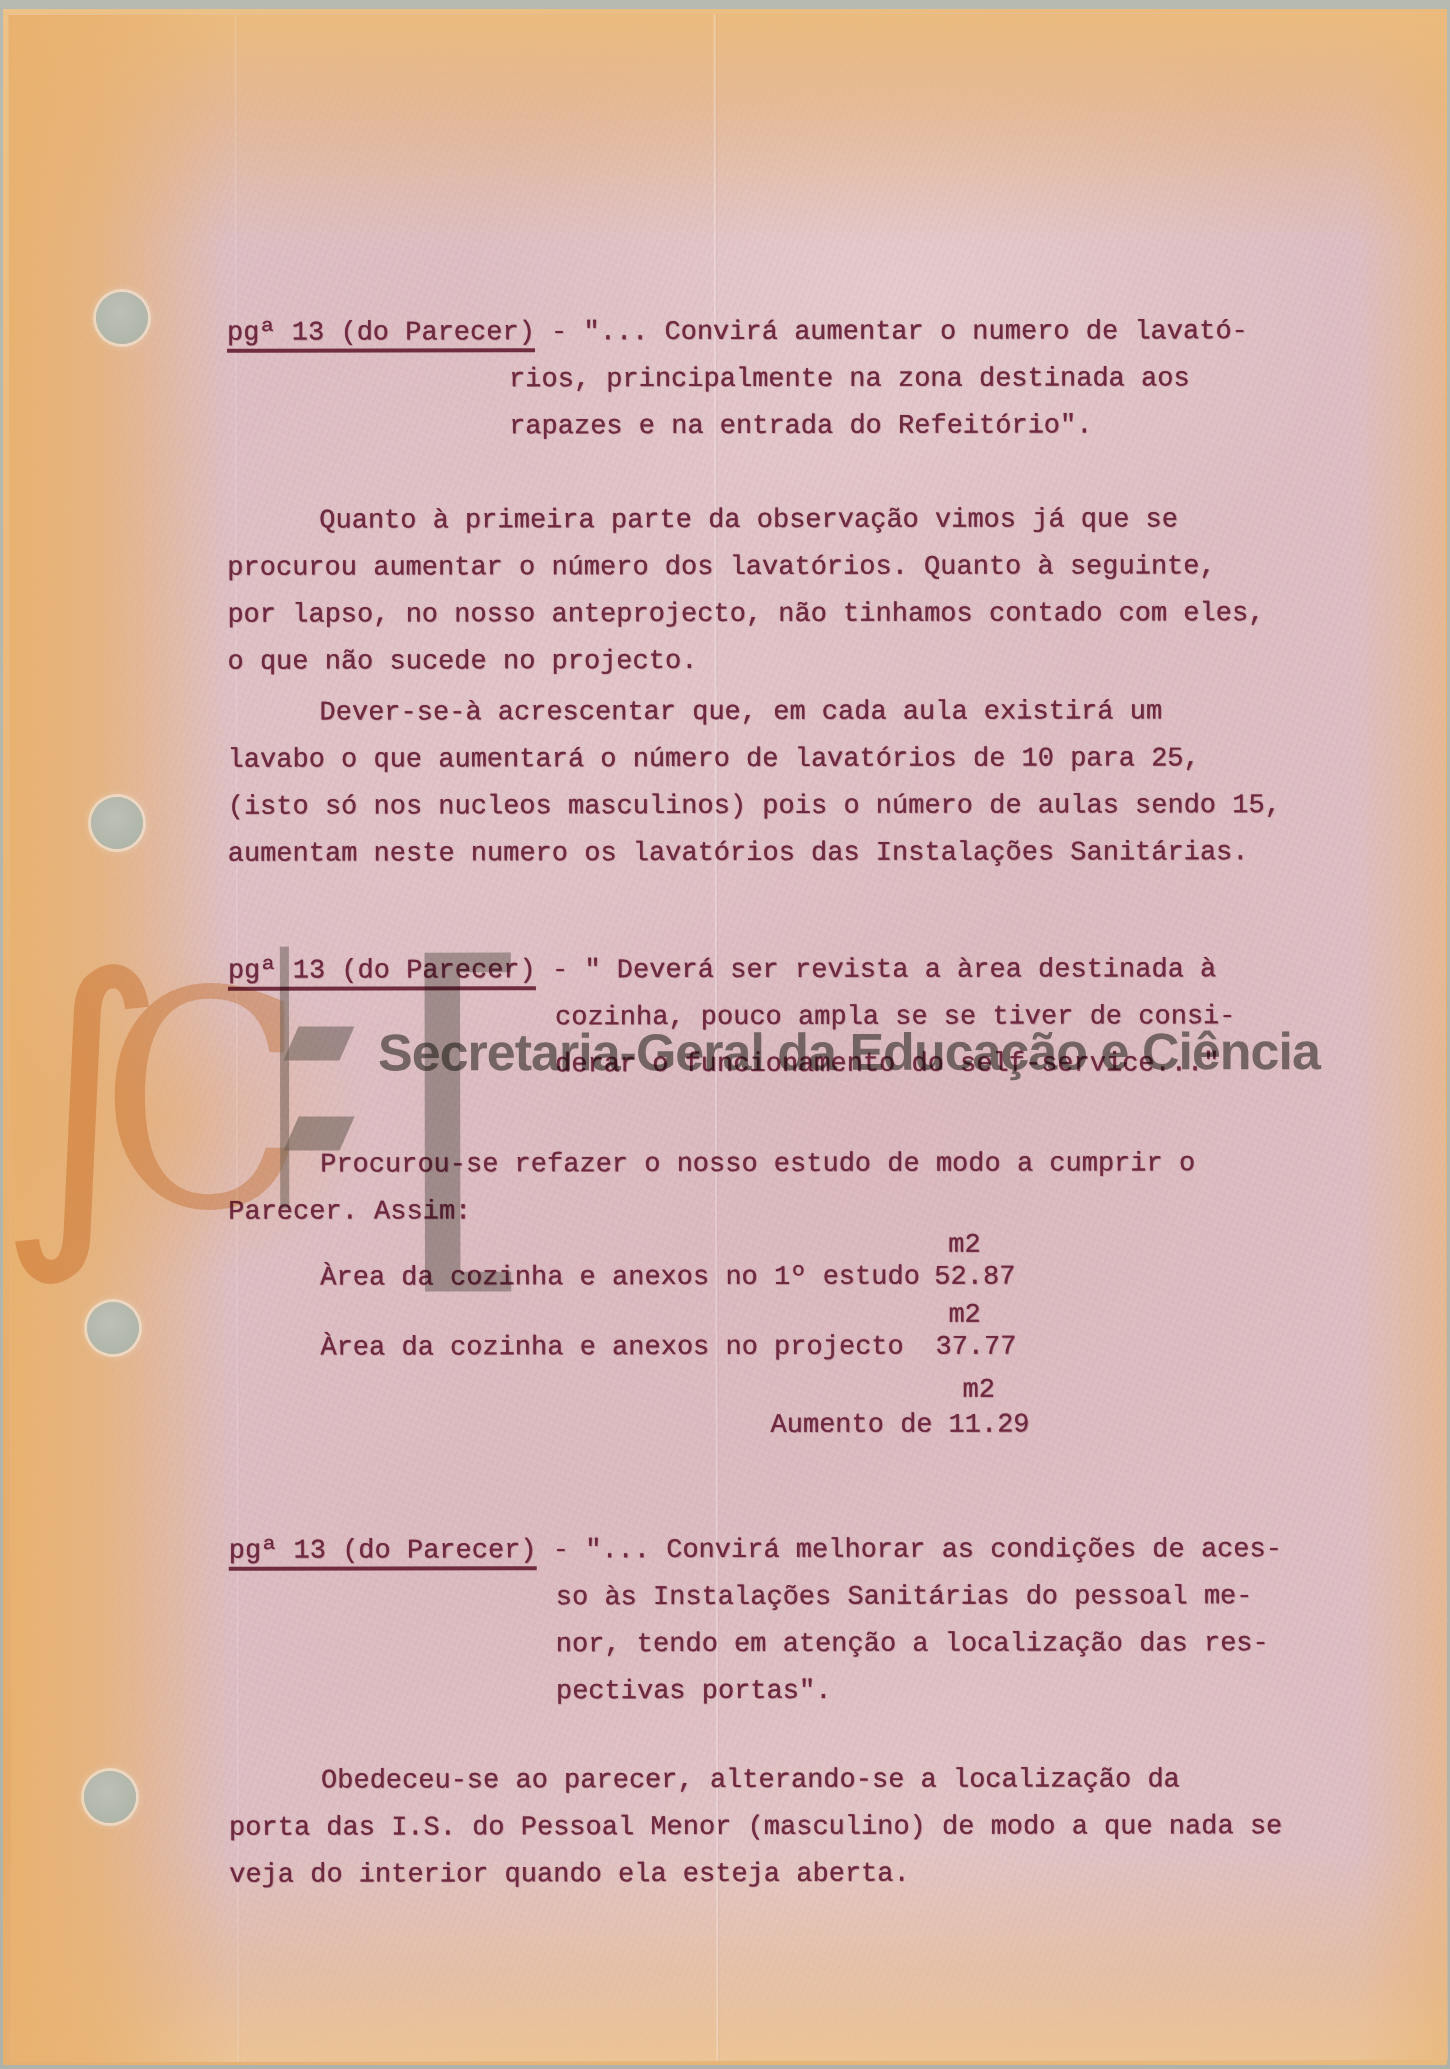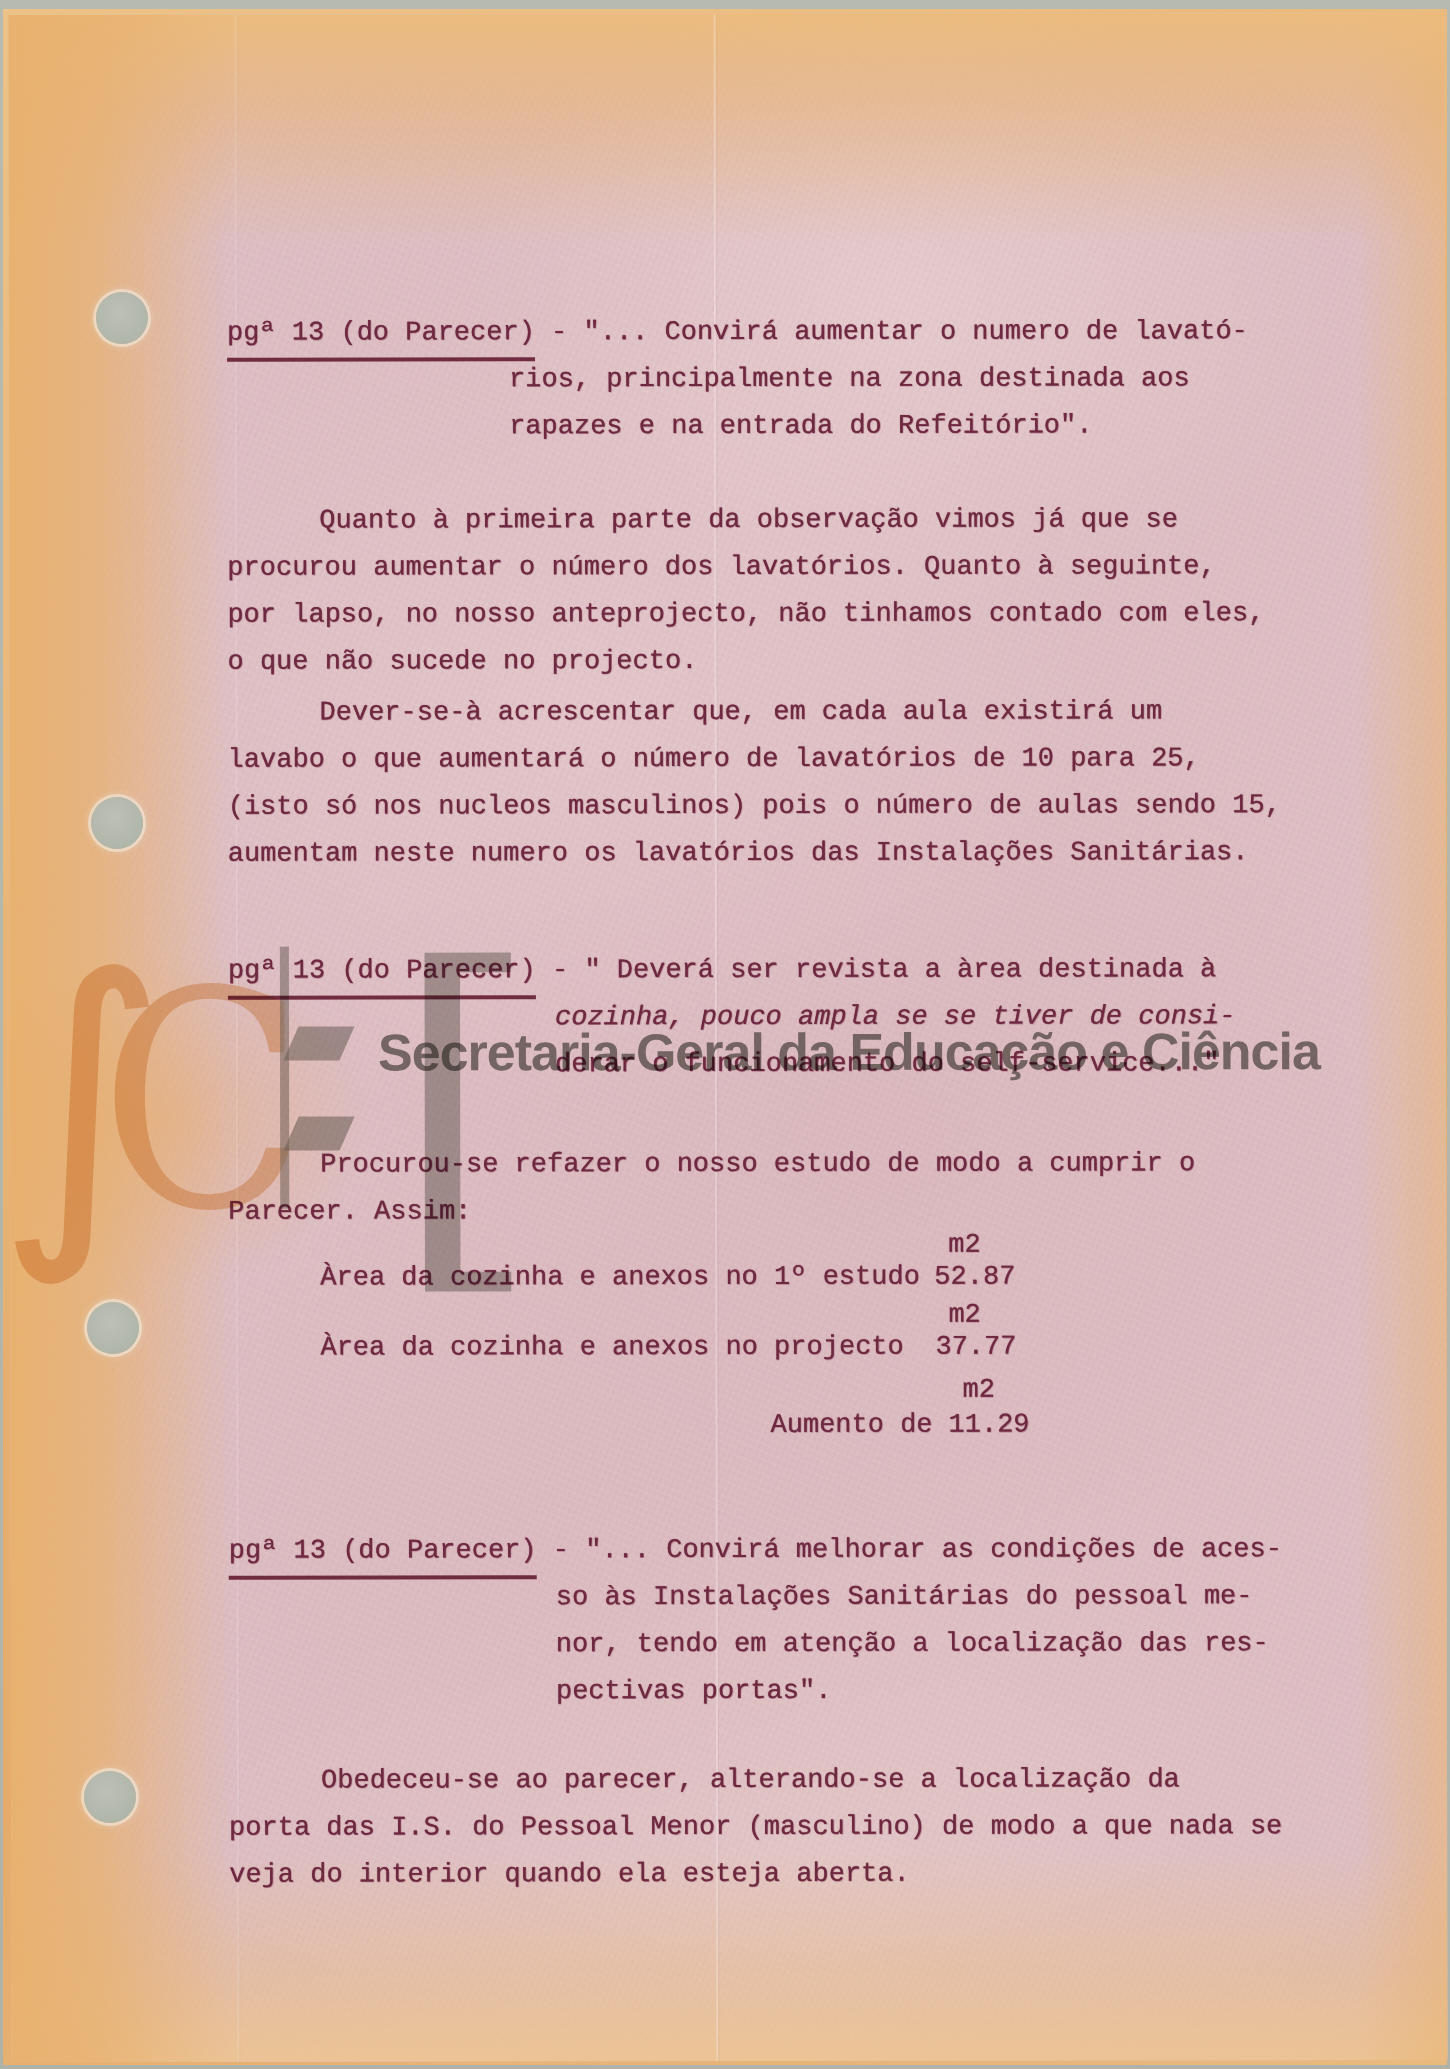--- a/index.html
+++ b/index.html
@@ -53,21 +53,21 @@
   .crease-2{left:226px;opacity:0.45;}
 
   
   #text-layer{position:absolute;inset:0;}
   .tline{
     position:absolute;white-space:pre;
     font-family:"Liberation Mono","DejaVu Sans Mono",monospace;
     font-size:27px;line-height:32px;color:#6e2940;
     text-shadow:0 0 1px rgba(110,41,64,0.85), 0.8px 0.8px 0 rgba(110,41,64,0.28);
   }
-  .ul{border-bottom:4px solid rgba(102,32,52,0.92);padding-bottom:10px;}
+  .ul{border-bottom:4px solid rgba(102,32,52,0.92);padding-bottom:1px;}
 
   
   .wm-text{
     position:absolute;left:368px;top:1008px;white-space:nowrap;
     font-family:"Liberation Sans",sans-serif;font-weight:bold;
     font-size:52px;letter-spacing:-1px;color:rgba(100,103,93,0.78);
     mix-blend-mode:multiply;
   }
   .logo{position:absolute;left:0;top:880px;width:520px;height:520px;mix-blend-mode:multiply;}
   .logo span{position:absolute;line-height:1;}
@@ -105,21 +105,21 @@
         <div class="tline" style="left: 500px; top: 396px;">rapazes e na entrada do Refeitório".</div>
         <div class="tline" style="left: 310px; top: 490px;">Quanto à primeira parte da observação vimos já que se</div>
         <div class="tline" style="left: 218px; top: 537px;">procurou aumentar o número dos lavatórios. Quanto à seguinte,</div>
         <div class="tline" style="left: 218px; top: 584px;">por lapso, no nosso anteprojecto, não tinhamos contado com eles,</div>
         <div class="tline" style="left: 218px; top: 631px;">o que não sucede no projecto.</div>
         <div class="tline" style="left: 310px; top: 682px;">Dever-se-à acrescentar que, em cada aula existirá um</div>
         <div class="tline" style="left: 218px; top: 729px;">lavabo o que aumentará o número de lavatórios de 10 para 25,</div>
         <div class="tline" style="left: 218px; top: 776px;">(isto só nos nucleos masculinos) pois o número de aulas sendo 15,</div>
         <div class="tline" style="left: 218px; top: 823px;">aumentam neste numero os lavatórios das Instalações Sanitárias.</div>
         <div class="tline" style="left: 218px; top: 940px;"><span class="ul">pgª 13 (do Parecer)</span> - " Deverá ser revista a àrea destinada à</div>
-        <div class="tline" style="left: 545px; top: 987px; font-style: italic;">cozinha, pouco ampla se se tiver de consi-</div>
+        <div class="tline" style="left: 545px; top: 987px;">cozinha, pouco ampla se se tiver de consi-</div>
         <div class="tline" style="left: 545px; top: 1034px;">derar o funcionamento do self-service..."</div>
         <div class="tline" style="left: 310px; top: 1134px;">Procurou-se refazer o nosso estudo de modo a cumprir o</div>
         <div class="tline" style="left: 218px; top: 1181px;">Parecer. Assim:</div>
         <div class="tline" style="left: 938px; top: 1215px;">m2</div>
         <div class="tline" style="left: 310px; top: 1247px;">Àrea da cozinha e anexos no 1º estudo</div>
         <div class="tline" style="left: 924px; top: 1247px;">52.87</div>
         <div class="tline" style="left: 938px; top: 1285px;">m2</div>
         <div class="tline" style="left: 310px; top: 1317px;">Àrea da cozinha e anexos no projecto</div>
         <div class="tline" style="left: 925px; top: 1317px;">37.77</div>
         <div class="tline" style="left: 952px; top: 1360px;">m2</div>

